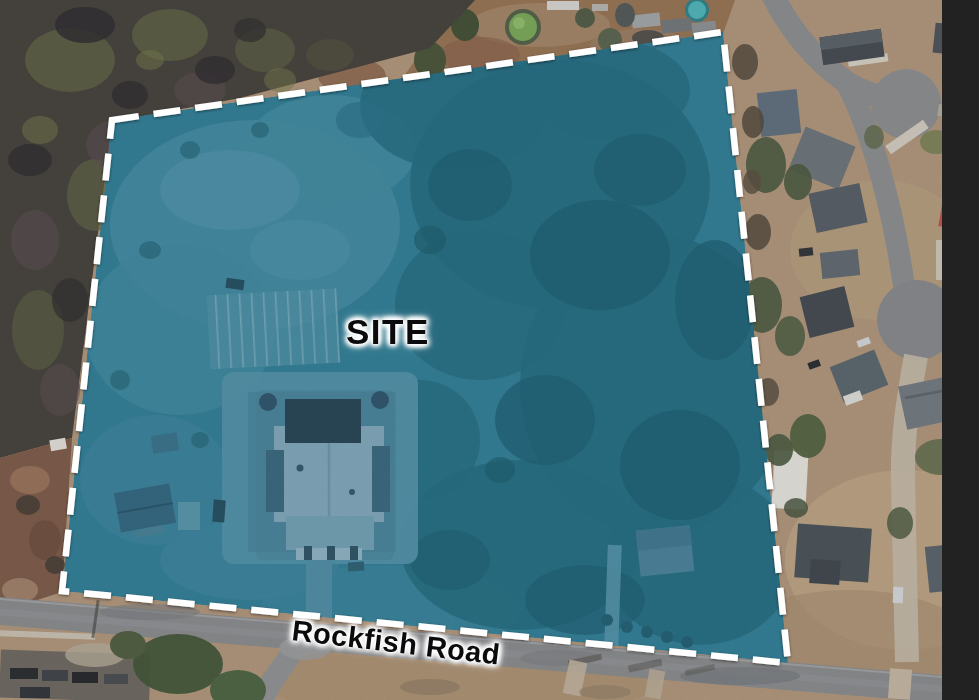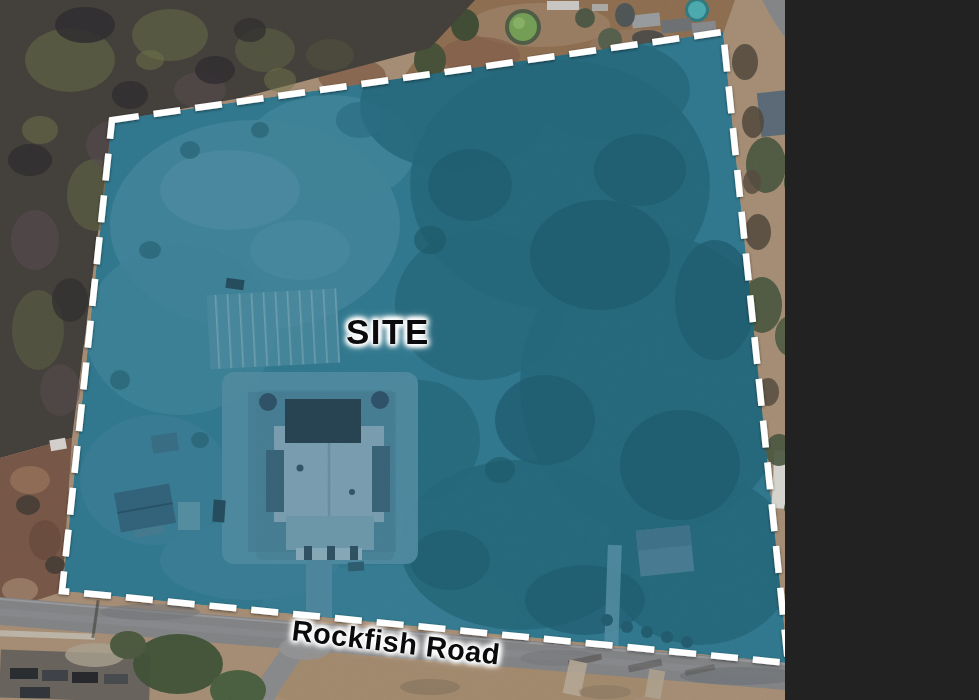--- a/index.html
+++ b/index.html
@@ -1,17 +1,17 @@
 <!DOCTYPE html>
 <html><head>
 <meta charset="utf-8">
 <style>
   html,body{margin:0;padding:0;background:#222;}
   #canvas{
-    position:relative;width:785px;height:700px;overflow:hidden;
+    position:relative;width:942px;height:700px;overflow:hidden;
     font-family:"Liberation Sans", sans-serif;background:#b1967a;
   }
   #canvas svg{position:absolute;left:0;top:0;display:block;}
   .map-label{
     position:absolute;color:#0b0b0d;font-weight:700;white-space:nowrap;
     text-shadow:
       0 0 2px #fff,0 0 4px #fff,0 0 7px #fff,0 0 11px #fff,
       2px 2px 5px rgba(255,255,255,.95),-2px -2px 5px rgba(255,255,255,.95),
       2px -2px 5px rgba(255,255,255,.95),-2px 2px 5px rgba(255,255,255,.95);
   }

